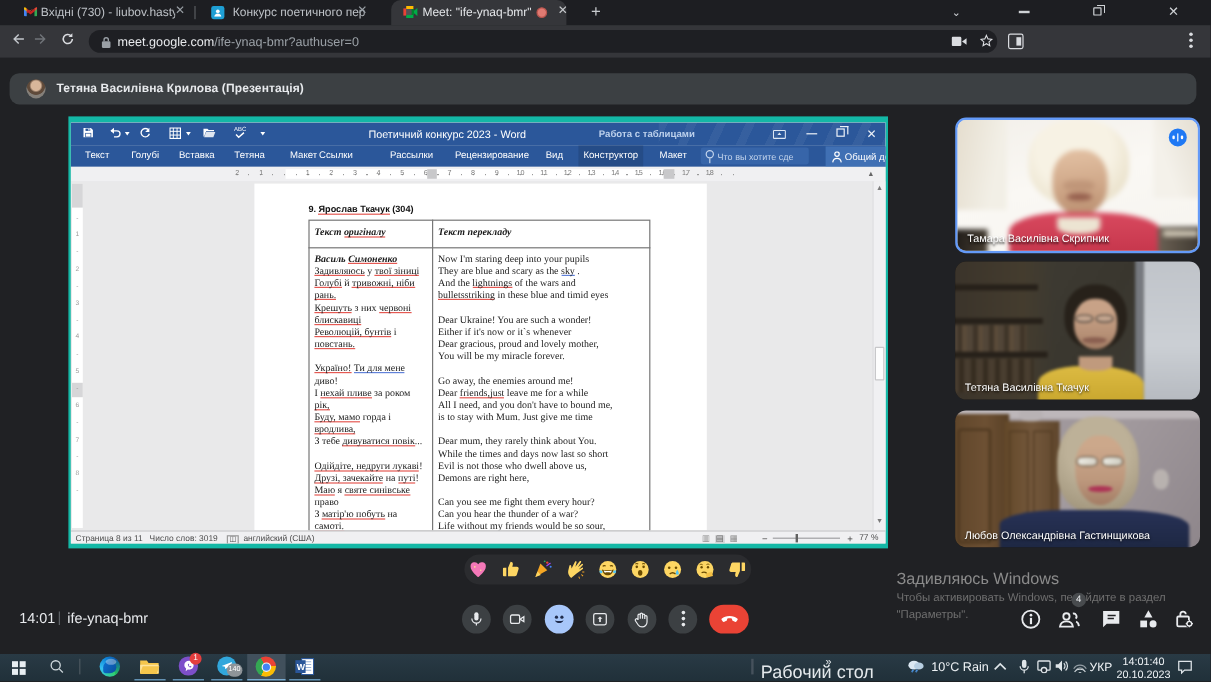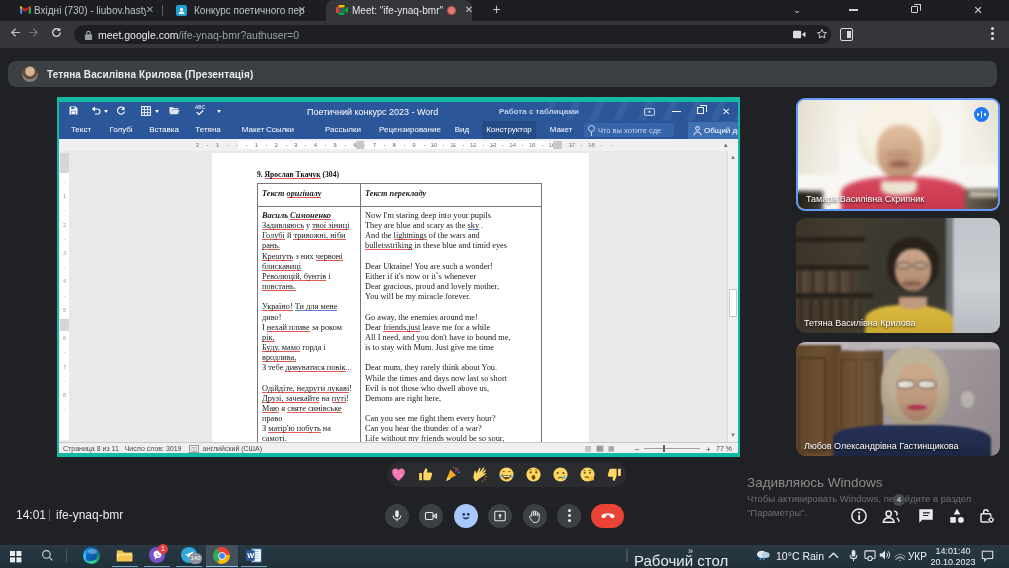--- a/index.html
+++ b/index.html
@@ -229,21 +229,21 @@
     <div class="abs" style="left:1px;top:2px;width:9px;height:287px;background:#fff;"></div>
     <div class="abs" style="left:1px;top:2px;width:9px;height:20px;background:#d6d6d8;"></div>
     <div class="abs" style="left:1px;top:168px;width:9px;height:12px;background:#d6d6d8;"></div>
     <div class="abs" style="left:3.5px;top:24px;width:4px;font-size:5.5px;line-height:14.2px;color:#9a9a9a;text-align:center;">-<br>1<br>-<br>2<br>-<br>3<br>-<br>4<br>-<br>5<br>-<br>6<br>-<br>7<br>-<br>8<br>-</div>
 
     <div class="abs" style="left:668px;top:0;width:11px;height:291px;background:#f0f0f2;border-left:1px solid #dcdcde;"></div>
     <div class="abs" style="left:671px;top:3px;font-size:6px;color:#7a7a7a;">▲</div>
     <div class="abs" style="left:669.5px;top:138px;width:8px;height:28px;background:#fdfdfd;border:1px solid #c8c8ca;border-radius:1px;"></div>
     <div class="abs" style="left:671px;top:281px;font-size:6px;color:#7a7a7a;">▼</div>
 
-    <div class="abs" style="left:198px;top:19px;font-size:7.6px;font-weight:bold;color:#111;font-family:Liberation Serif, serif;">9. <span class="rw">Ярослав Ткачук</span> (304)</div>
+    <div class="abs" style="left:198px;top:19px;font-size:7.6px;font-weight:bold;color:#111;">9. <span class="rw">Ярослав Ткачук</span> (304)</div>
     <div class="abs" style="left:198px;top:32px;width:285px;height:260px;border:1px solid #777;"></div>
     <div class="abs" style="left:301px;top:32px;width:1px;height:260px;background:#777;"></div>
     <div class="abs" style="left:198px;top:55px;width:285px;height:1px;background:#777;"></div>
     <div class="abs doccol" style="left:203px;top:38px;font-weight:bold;font-style:italic;">Текст <span class="rw">оригіналу</span></div>
     <div class="abs doccol" style="left:306px;top:38px;font-weight:bold;font-style:italic;">Текст перекладу</div>
     <div class="abs doccol" style="left:306px;top:60px;">
       Now I'm staring deep into your pupils<br>
       They are blue and scary as the <span class="bw">sky</span> .<br>
       And the <span class="rw">lightnings</span> of the wars and<br>
       <span class="rw">bulletsstriking</span> in these blue and timid eyes<br>
@@ -342,21 +342,21 @@
       <div class="abs" style="left:162px;top:0;width:52px;height:125px;background:linear-gradient(180deg,#bfc3c9 0%,#cbcfd4 60%,#b4b8be 100%);"></div>
       <div class="abs" style="left:155px;top:0;width:7px;height:125px;background:#76797f;"></div>
       <div class="abs" style="left:96px;top:24px;width:52px;height:54px;border-radius:46%;background:#27211a;"></div>
       <div class="abs" style="left:104px;top:36px;width:36px;height:42px;border-radius:45% 45% 48% 48%;background:linear-gradient(180deg,#c8a287 20%,#b69076 70%,#a07a62);"></div>
       <div class="abs" style="left:104.5px;top:49px;width:15px;height:7px;border:1.2px solid #453f38;border-radius:45%;background:rgba(215,210,200,.22);"></div>
       <div class="abs" style="left:122px;top:49px;width:15px;height:7px;border:1.2px solid #453f38;border-radius:45%;background:rgba(215,210,200,.22);"></div>
       <div class="abs" style="left:111px;top:68px;width:20px;height:5px;background:#8a5f50;border-radius:45%;"></div>
       <div class="abs" style="left:74px;top:92px;width:88px;height:33px;border-radius:42% 46% 0 0;background:linear-gradient(180deg,#dcba42,#c7a52c);"></div>
       <div class="abs" style="left:108px;top:84px;width:28px;height:12px;background:#c09a7d;border-radius:0 0 40% 40%;"></div>
     </div>
-    <div class="tname">Тетяна Василівна Крилова</div>
+    <div class="tname">Тетяна Василівна Ткачук</div>
   </div>
 
   <div class="tile" style="top:342px;height:114px;">
     <div class="abs" style="left:-5px;top:-5px;width:214px;height:124px;filter:blur(1.2px);">
       <div class="abs" style="left:0;top:0;width:214px;height:124px;background:linear-gradient(125deg,#9a9296 0%,#a29a9e 50%,#8d858a 100%);"></div>
       <div class="abs" style="left:0;top:0;width:214px;height:12px;background:#bdb7ba;"></div>
       <div class="abs" style="left:0;top:8px;width:50px;height:116px;background:linear-gradient(90deg,#5d4429,#6d5033 60%,#584026);"></div>
       <div class="abs" style="left:7px;top:20px;width:28px;height:96px;border:2px solid #4e3820;border-radius:3px;"></div>
       <div class="abs" style="left:46px;top:14px;width:46px;height:110px;background:linear-gradient(90deg,#634829,#74583c 50%,#5f462c);"></div>
       <div class="abs" style="left:50px;top:22px;width:16px;height:92px;border:1.5px solid #4e3820;"></div>

